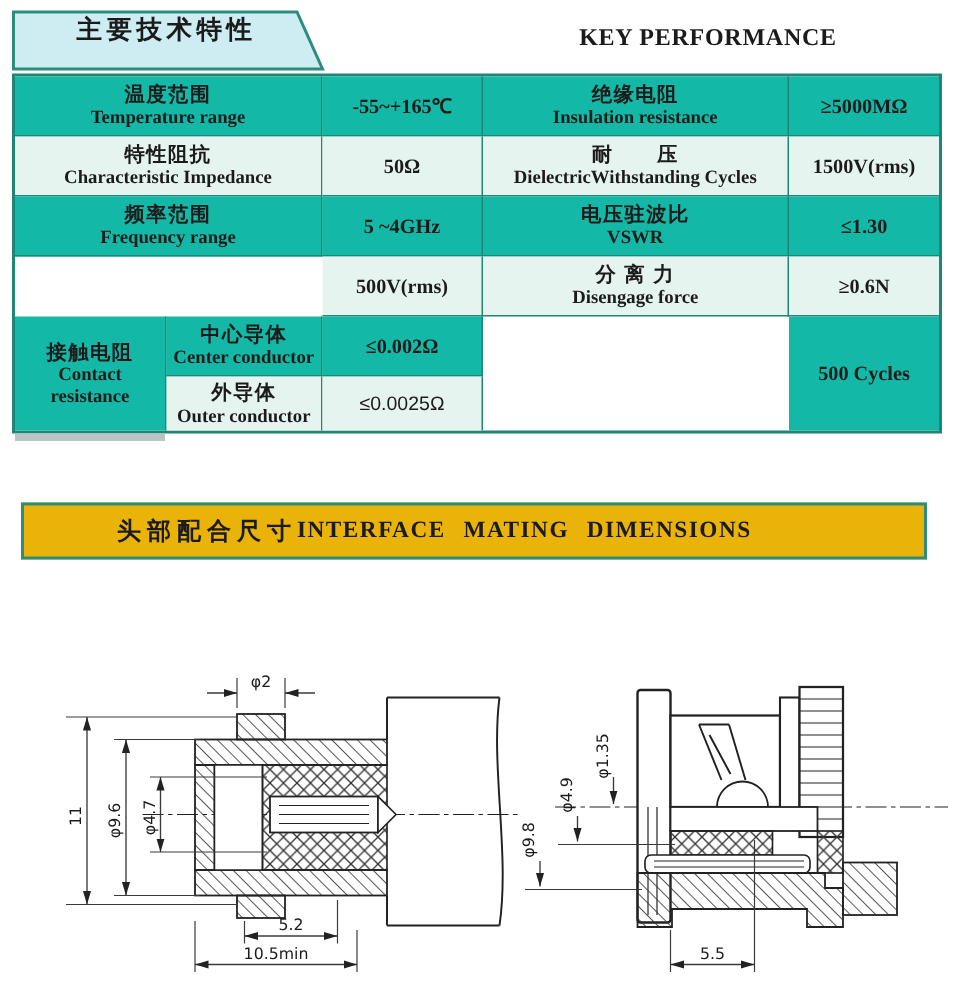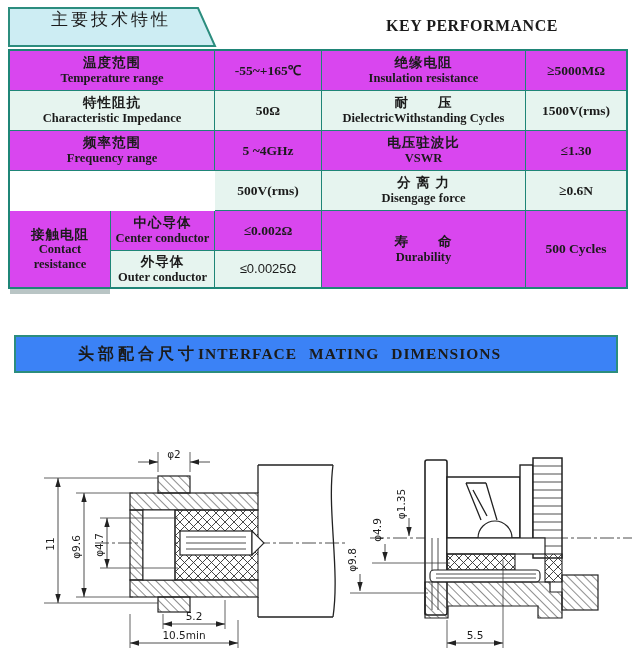--- a/index.html
+++ b/index.html
@@ -1,44 +1,44 @@
 <!DOCTYPE html>
 <html><head>
 <meta charset="utf-8">
 <style>
   html,body{margin:0;padding:0;background:#fff}
   body{width:636px;height:659px;position:relative;font-family:"Liberation Sans",sans-serif;color:#1b1b1b;overflow:hidden}
 
   
   .banner1{position:absolute;left:8px;top:6px;width:212px;height:42px}
   .banner1 .label{position:absolute;left:14px;top:2px;width:178px;height:23px;display:flex;align-items:center;justify-content:center;
-    font-size:17px;font-weight:normal;letter-spacing:3px}
+    font-size:17px;font-weight:bold;letter-spacing:3px}
   .keyperf{position:absolute;left:330px;top:17px;width:284px;text-align:center;
     font-family:"Liberation Serif",serif;font-weight:bold;font-size:16px;letter-spacing:.5px}
 
   
   .spec-table{position:absolute;left:8px;top:49px;width:620px;height:240px;box-sizing:border-box;
     border:2px solid #1f8577;display:grid;
     grid-template-columns:101px 104px 107px 204px auto;
     grid-template-rows:40px 40px 40px 40px 40px auto}
   .cell{box-sizing:border-box;border-right:1px solid #1f8577;border-bottom:1px solid #1f8577;
     display:flex;flex-direction:column;align-items:center;justify-content:center;text-align:center;line-height:1.16;padding:1px 2px}
   .cell.last-col{border-right:none}
   .cell.last-row{border-bottom:none}
-  .cyan{background:#d946ef}
+  .cyan{background:#14b8a6}
   .lite{background:#e6f4ef}
   .zh{font-size:13.5px;font-weight:bold;letter-spacing:1px;white-space:pre}
   .en{font-family:"Liberation Serif",serif;font-weight:bold;font-size:12.5px}
   .val{font-family:"Liberation Serif",serif;font-weight:bold;font-size:13.5px}
   .val-sans{font-family:"Liberation Sans",sans-serif;font-weight:normal;font-size:13px}
   .tbl-shadow{position:absolute;left:10px;top:289px;width:100px;height:5px;background:#b9c5c5}
 
   
   .banner2{position:absolute;left:14px;top:335px;width:604px;height:38px;box-sizing:border-box;
-    background:#3b82f6;border:2px solid #2c8d7e;display:flex;align-items:center}
+    background:#eab308;border:2px solid #2c8d7e;display:flex;align-items:center}
   .banner2 .zh2{margin-left:62px;font-size:16px;font-weight:bold;letter-spacing:4px}
   .banner2 .en2{font-family:"Liberation Serif",serif;font-weight:bold;font-size:15.5px;letter-spacing:1px;word-spacing:7px}
 
   
   .drawings{position:absolute;left:0;top:420px;width:636px;height:239px}
   .out{stroke:#222;stroke-width:1.3;fill:none}
   .thin{stroke:#222;stroke-width:.8;fill:none}
   .dim{stroke:#3a3a3a;stroke-width:.9;fill:none}
   .ext{stroke:#3a3a3a;stroke-width:.8;fill:none}
   .cline{stroke:#222;stroke-width:.8;fill:none;stroke-dasharray:14 3 3 3}
@@ -116,24 +116,20 @@
   <div class="cell cyan last-row" style="grid-area:5/1/7/2">
     <div class="zh">接触电阻</div>
     <div class="en">Contact resistance</div>
   </div>
   <div class="cell cyan" style="grid-area:5/2/6/3">
     <div class="zh">中心导体</div>
     <div class="en">Center conductor</div>
   </div>
   <div class="cell cyan" style="grid-area:5/3/6/4">
     <div class="val">≤0.002Ω</div>
-  </div>
-  <div class="cell cyan last-row" style="grid-area:5/4/7/5">
-    <div class="zh">寿　　命</div>
-    <div class="en">Durability</div>
   </div>
   <div class="cell cyan last-col last-row" style="grid-area:5/5/7/6">
     <div class="val">500 Cycles</div>
   </div>
   <div class="cell lite last-row" style="grid-area:6/2/7/3">
     <div class="zh">外导体</div>
     <div class="en">Outer conductor</div>
   </div>
   <div class="cell lite last-row" style="grid-area:6/3/7/4">
     <div class="val-sans">≤0.0025Ω</div>

